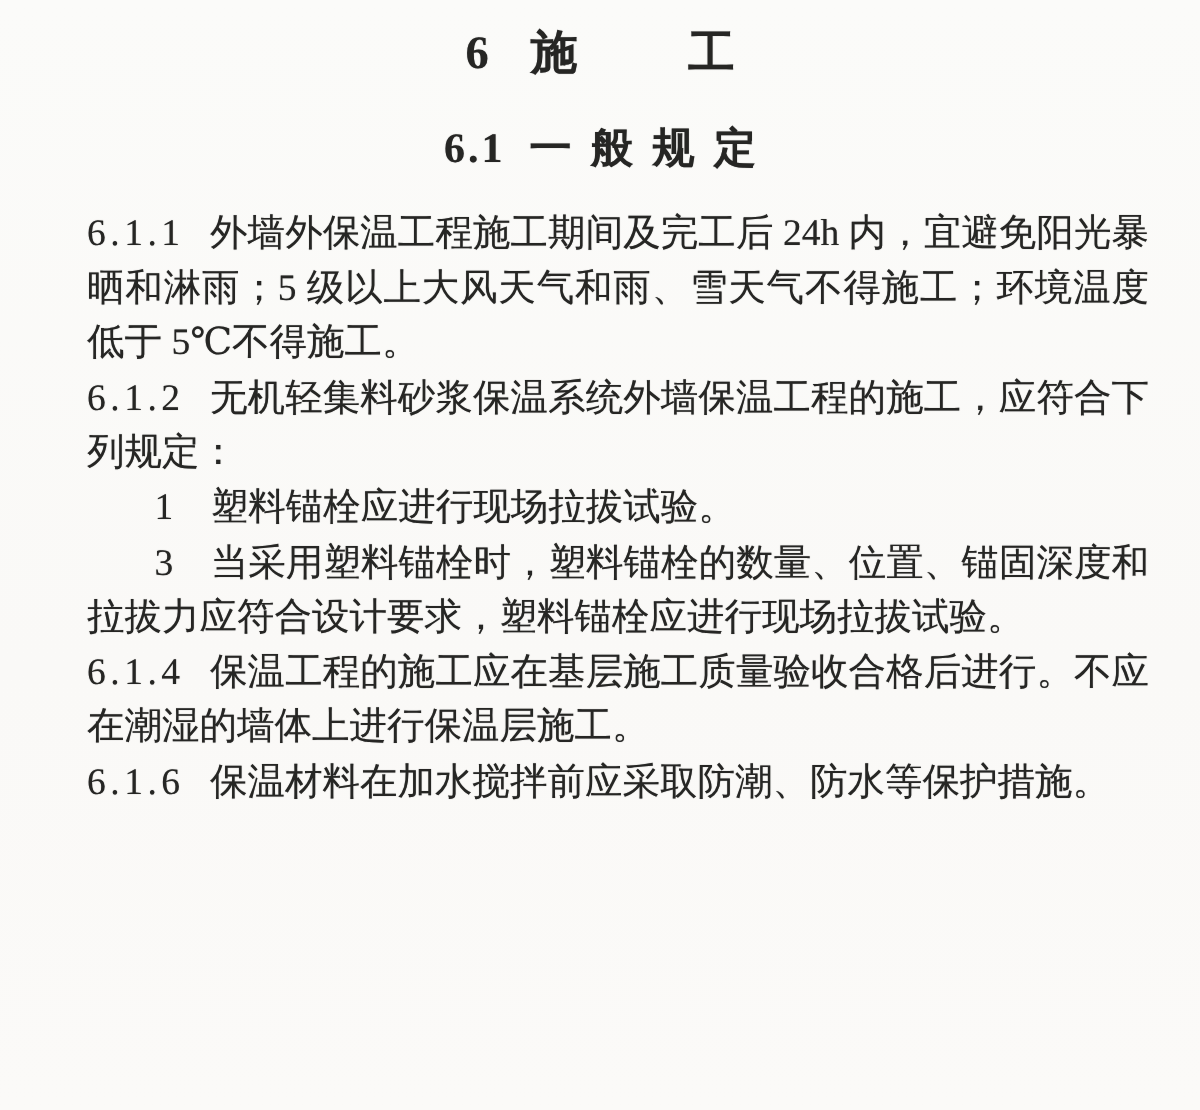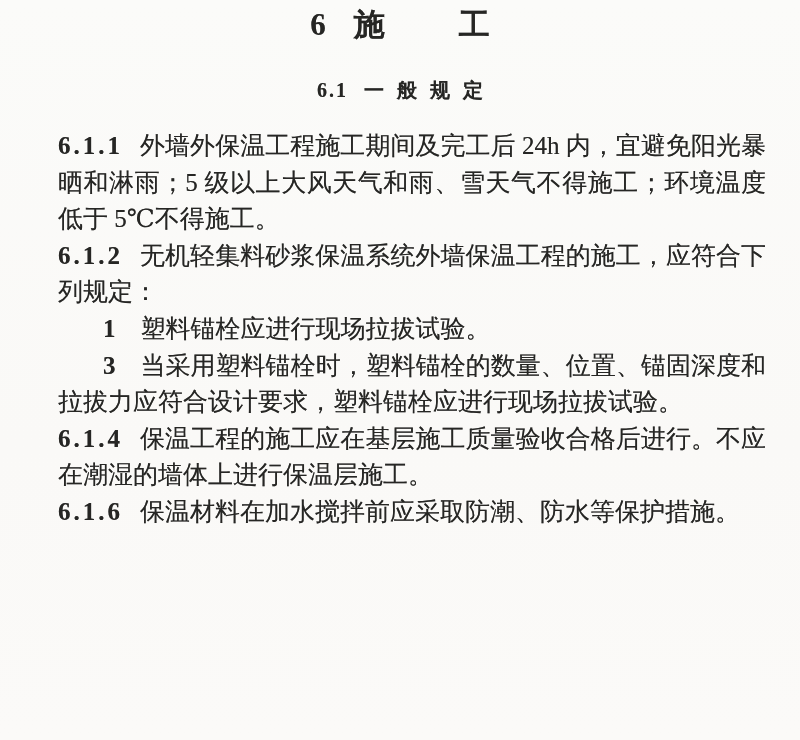--- a/index.html
+++ b/index.html
@@ -19,51 +19,51 @@
     position: relative;
     width: 800px;
     height: 740px;
     overflow: hidden;
     background: var(--paper);
     
     background-image: linear-gradient(180deg, #fbfbf9 0%, #faf9f7 60%, #fbfaf8 100%);
     text-shadow: 0 0 0.6px rgba(40,40,40,0.55);
   }
   .chapter-title {
-    margin-top: 2px;
+    margin-top: 12px;
     line-height: 46px;
     text-align: center;
     font-weight: bold;
     font-size: 31px;
     letter-spacing: 0;
     white-space: nowrap;
   }
   .chapter-title .chap-num { margin-right: 28px; }
   .chapter-title .chap-char + .chap-char { margin-left: 74px; }
   .section-title {
     margin-top: 24px;
     line-height: 36px;
     text-align: center;
     font-weight: bold;
-    font-size: 20px;
+    font-size: 28px;
     white-space: nowrap;
   }
   .section-title .sec-num { margin-right: 16px; letter-spacing: 2px; }
   .section-title .sec-char + .sec-char { margin-left: 13px; }
   .body-text {
     margin-top: 20px;
     padding: 0 34px 0 58px;
     font-size: 25px;
     line-height: 36.6px;
     text-align: justify;
   }
   p.clause { margin: 0; }
   p.clause.sub { text-indent: 45px; }
   .clause-num {
-    font-weight: bold;
+    font-weight: normal;
     letter-spacing: 3px;
     margin-right: 17px;
   }
   p.clause.sub .clause-num {
     letter-spacing: 0;
     margin-right: 25px;
   }
 </style>
 </head>
 <body>

